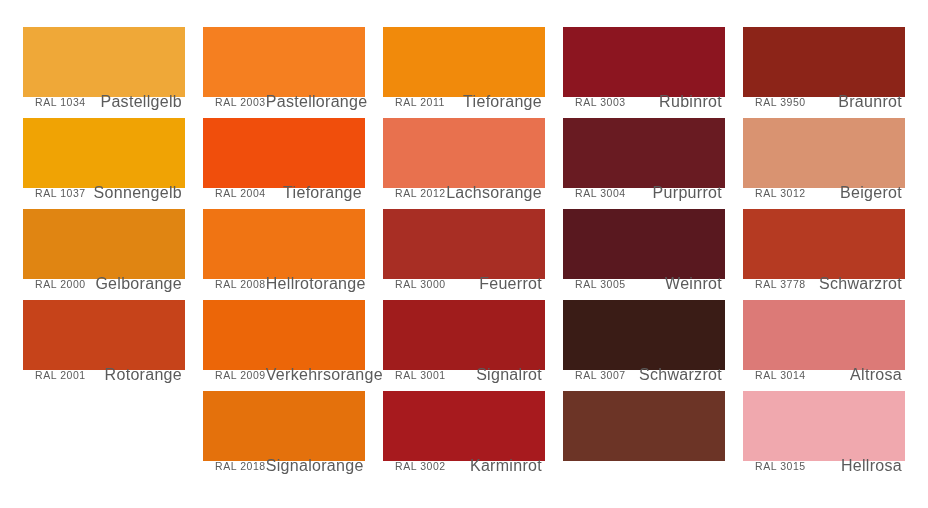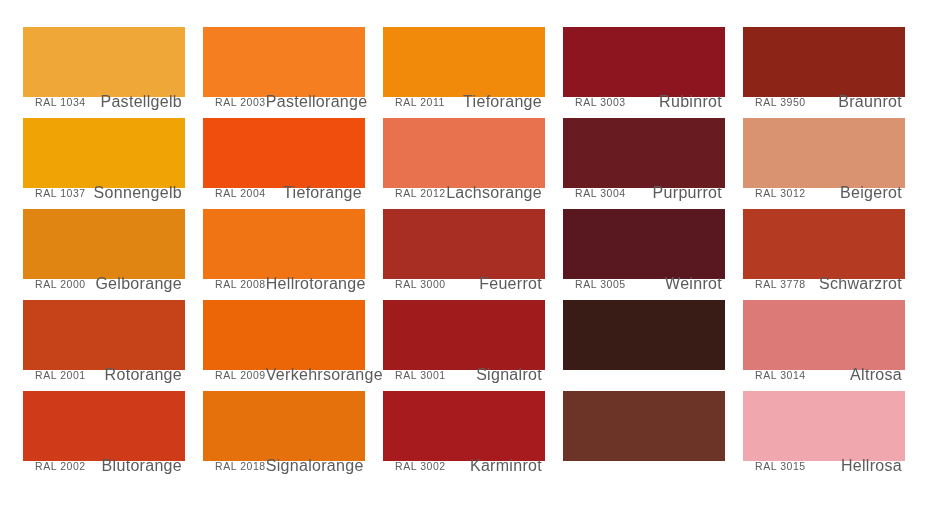--- a/index.html
+++ b/index.html
@@ -105,27 +105,20 @@
           <span class="ral-name">Gelborange</span>
         </div>
       </div>
       <div class="swatch-cell">
         <div class="swatch-color" style="background: rgb(198, 67, 26);"></div>
         <div class="swatch-label">
           <span class="ral-code">RAL 2001</span>
           <span class="ral-name">Rotorange</span>
         </div>
       </div>
-      <div class="swatch-cell">
-        <div class="swatch-color" style="background: rgb(207, 58, 24);"></div>
-        <div class="swatch-label">
-          <span class="ral-code">RAL 2002</span>
-          <span class="ral-name">Blutorange</span>
-        </div>
-      </div>
     </div>
     <div class="column">
       <div class="swatch-cell">
         <div class="swatch-color" style="background: rgb(245, 127, 32);"></div>
         <div class="swatch-label">
           <span class="ral-code">RAL 2003</span>
           <span class="ral-name">Pastellorange</span>
         </div>
       </div>
       <div class="swatch-cell">
@@ -211,20 +204,24 @@
       </div>
       <div class="swatch-cell">
         <div class="swatch-color" style="background: rgb(89, 24, 31);"></div>
         <div class="swatch-label">
           <span class="ral-code">RAL 3005</span>
           <span class="ral-name">Weinrot</span>
         </div>
       </div>
       <div class="swatch-cell">
         <div class="swatch-color" style="background: rgb(58, 28, 22);"></div>
+        <div class="swatch-label">
+          <span class="ral-code">RAL 3007</span>
+          <span class="ral-name">Schwarzrot</span>
+        </div>
       </div>
       <div class="swatch-cell">
         <div class="swatch-color" style="background: rgb(108, 52, 38);"></div>
       </div>
     </div>
     <div class="column">
       <div class="swatch-cell">
         <div class="swatch-color" style="background: rgb(140, 36, 24);"></div>
         <div class="swatch-label">
           <span class="ral-code">RAL 3950</span>

